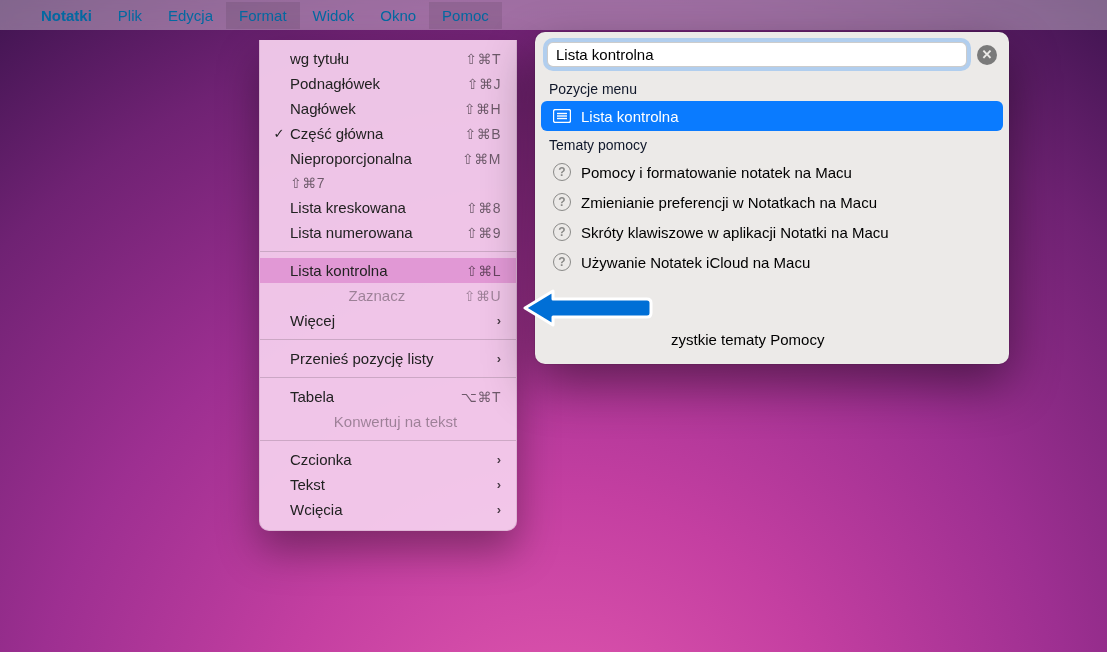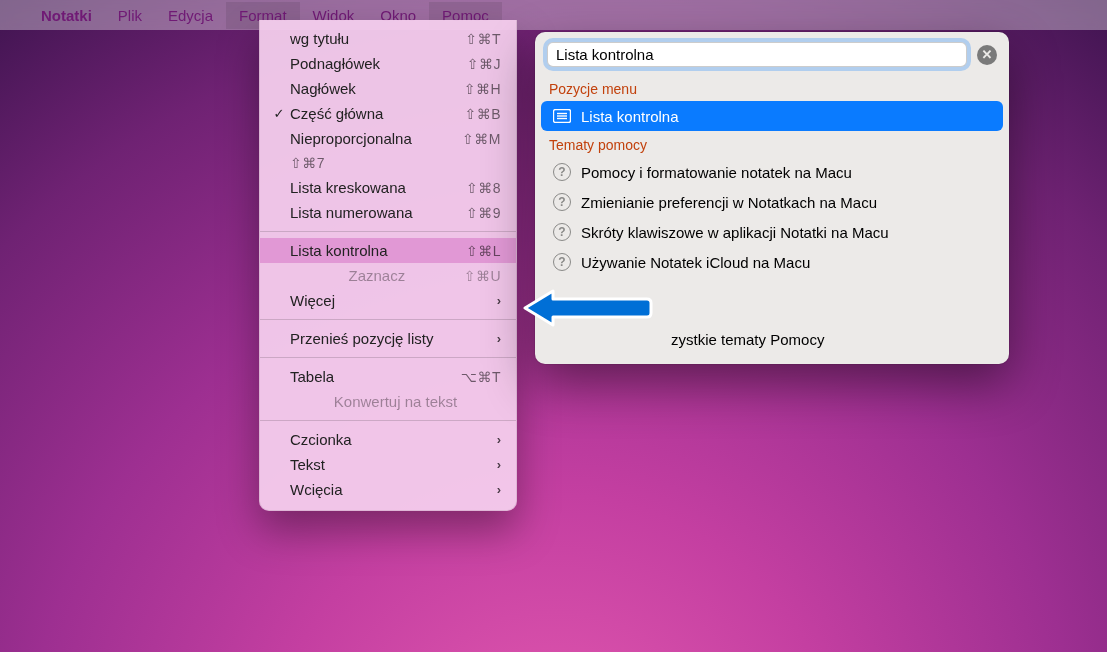--- a/index.html
+++ b/index.html
@@ -10,39 +10,39 @@
   
   .menubar {
     height: 30px;
     background: rgba(255,255,255,0.35);
     backdrop-filter: blur(6px);
     display: flex;
     align-items: center;
     padding: 0 18px;
     gap: 0;
     font-size: 15px;
-    color: #701a75;
+    color: #0369a1;
   }
   .menubar .apple {
     font-size: 17px;
     padding: 0 10px 0 0;
   }
   .menubar .mitem {
     padding: 5px 13px;
     border-radius: 0;
     cursor: default;
   }
   .menubar .appname { font-weight: 700; }
   .menubar .mitem.open {
     background: rgba(0,0,0,0.09);
   }
   
   .dropdown {
     position: absolute;
-    top: 20px;
+    top: 40px;
     left: 259px;
     width: 258px;
     background: rgba(244, 206, 237, 0.94);
     border: 1px solid rgba(0,0,0,0.08);
     border-top: none;
     border-radius: 0 0 10px 10px;
     box-shadow: 0 20px 40px rgba(0,0,0,0.35);
     padding: 6px 0 8px;
     font-size: 15px;
     color: #222;
@@ -112,21 +112,21 @@
     border-radius: 50%;
     background: #7a7a7a;
     color: #eceae8;
     font-size: 13px;
     display: flex; align-items: center; justify-content: center;
     margin-left: 10px;
     font-weight: 700;
   }
   .popover .sectlabel {
     padding: 6px 14px 4px;
-    color: #c2410c;
+    color: #0f172a;
     font-size: 14px;
   }
   .popover .prow {
     display: flex;
     align-items: center;
     padding: 6px 12px;
     margin: 0 6px;
     border-radius: 6px;
     gap: 10px;
   }

